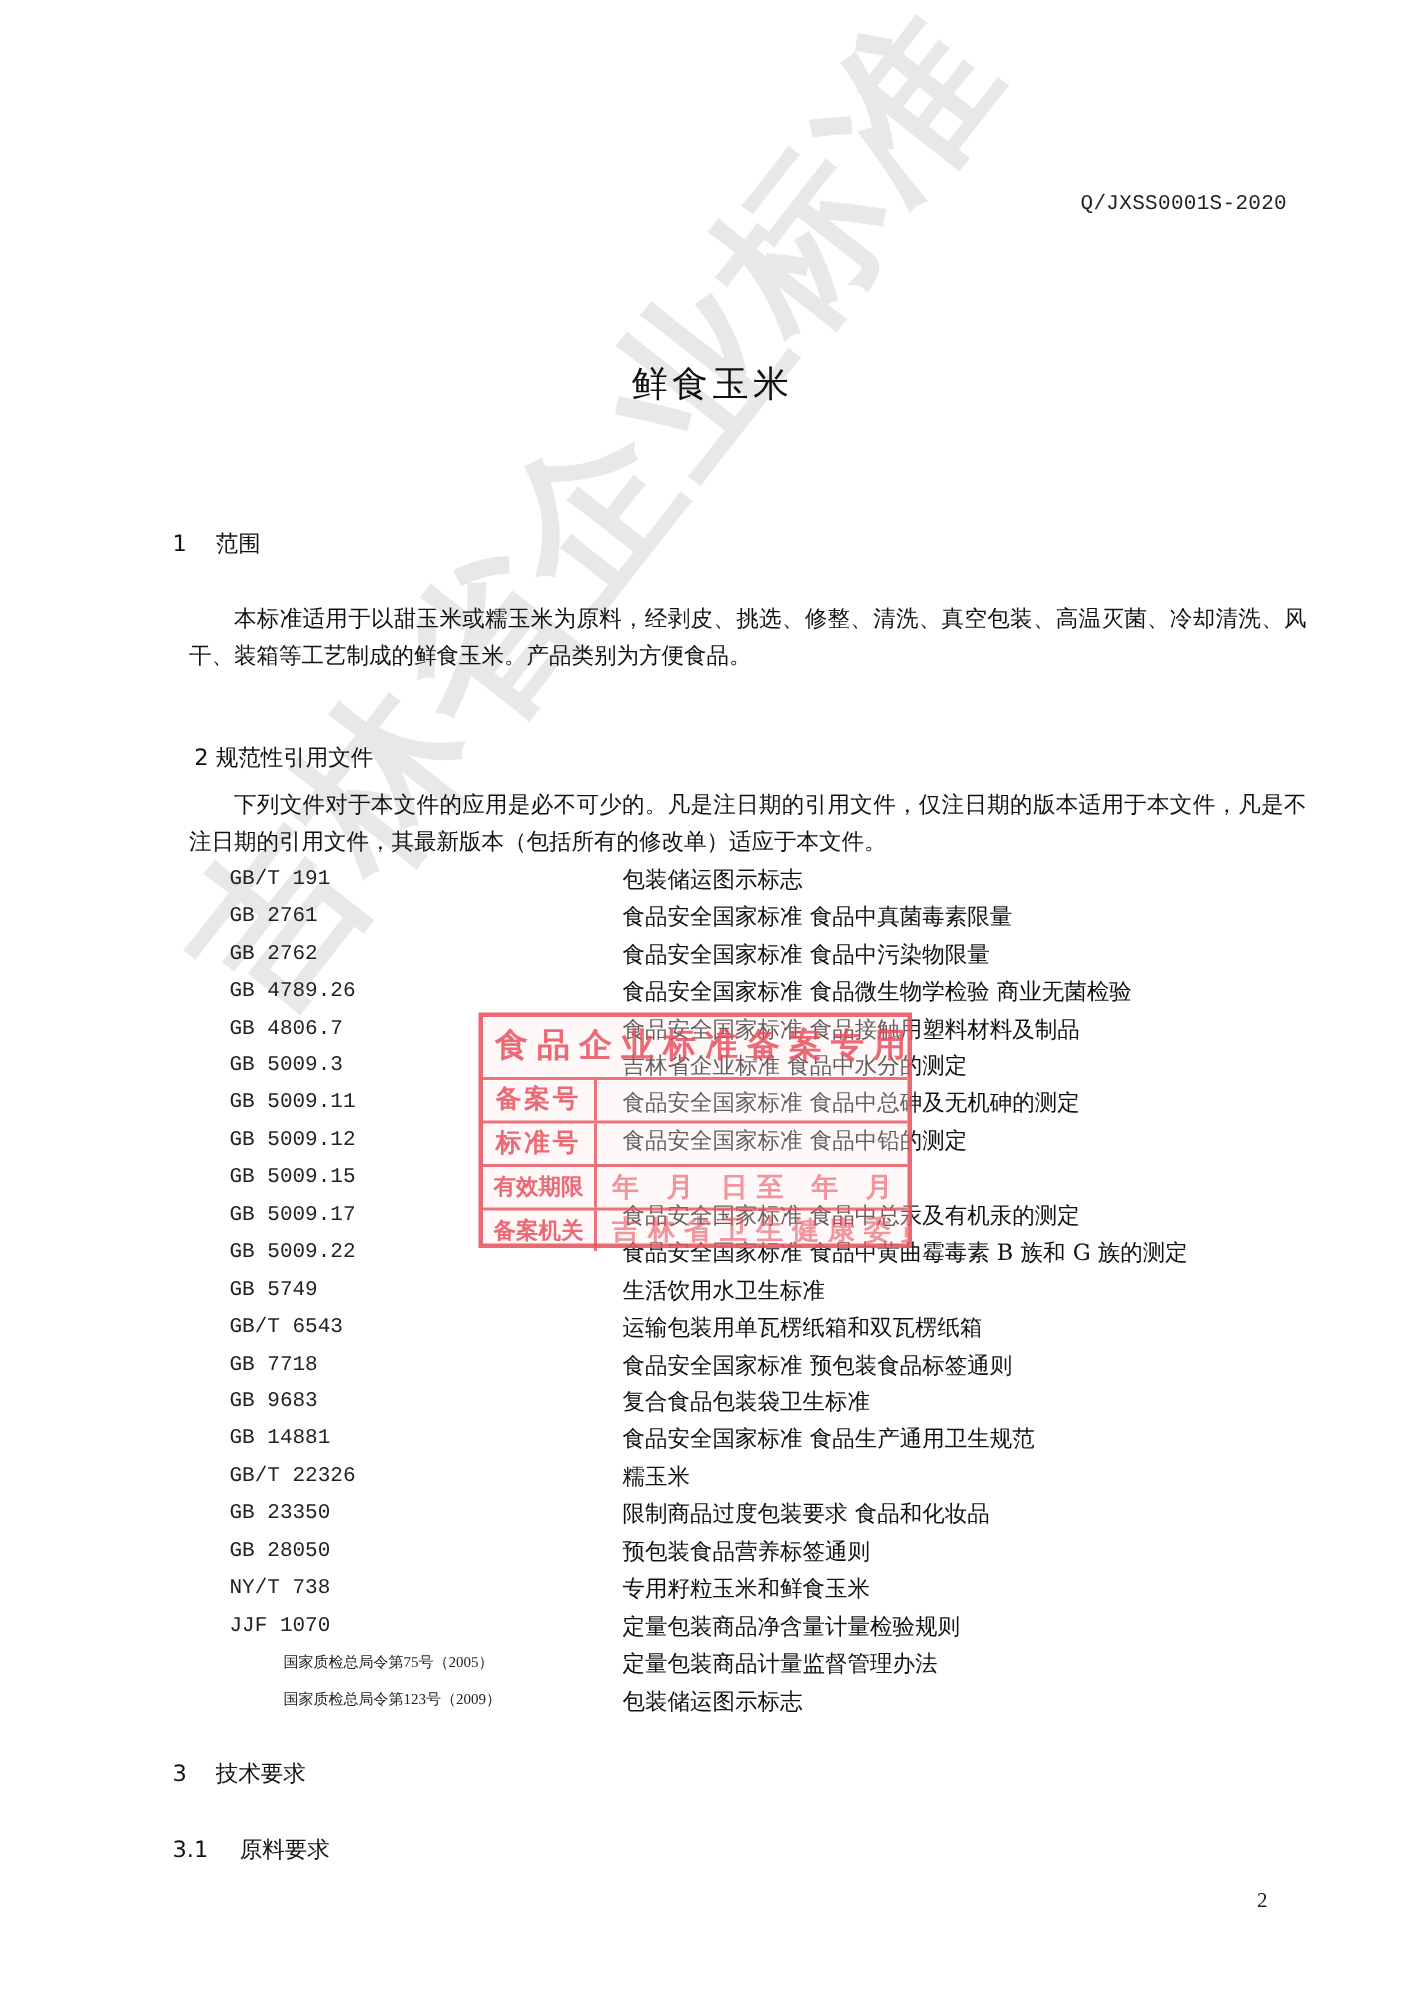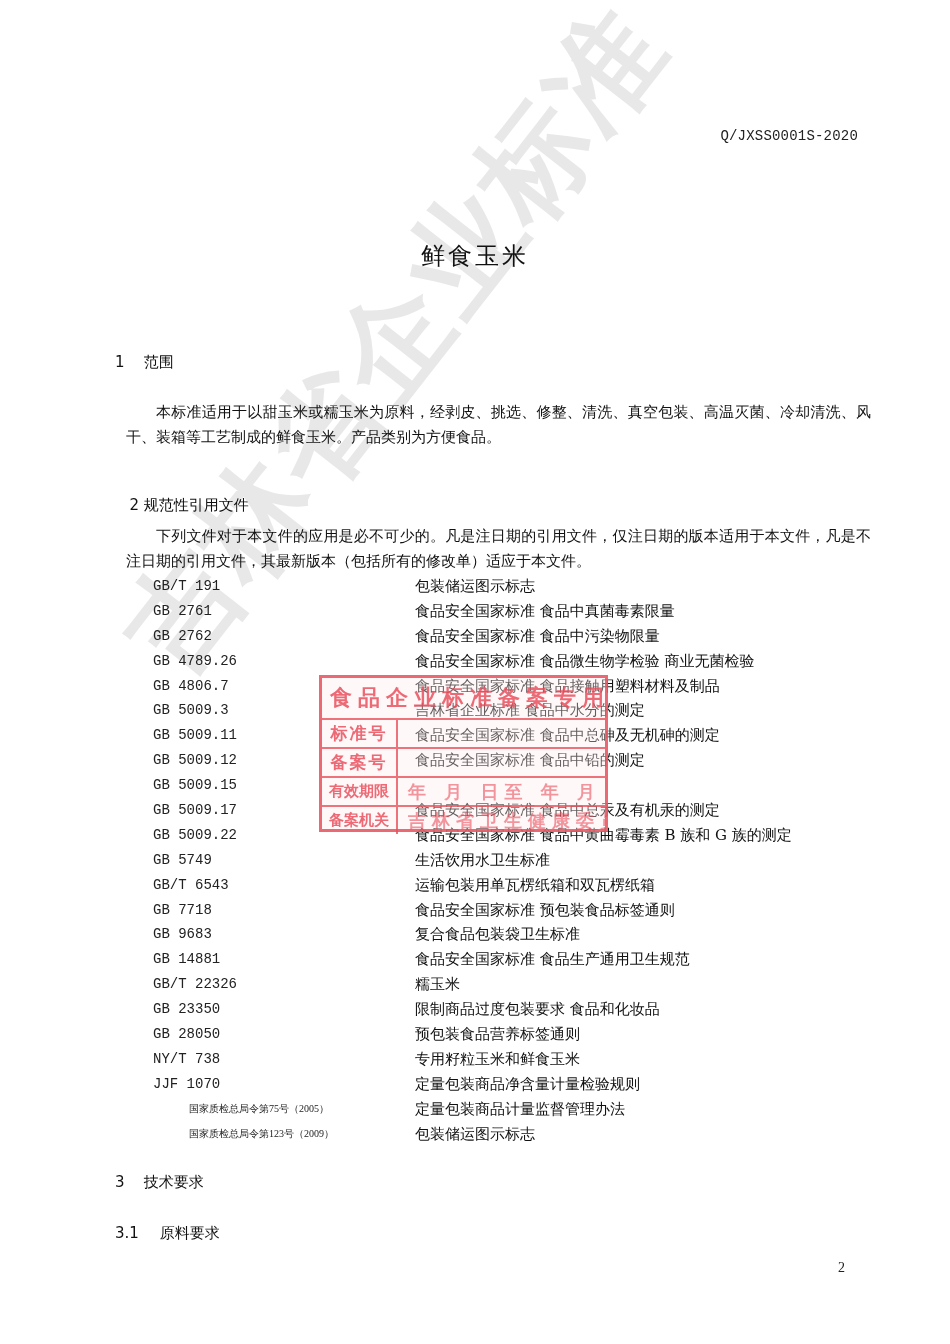--- a/index.html
+++ b/index.html
@@ -213,28 +213,28 @@
       <span class="num sub">3.1</span>
       <span>原料要求</span>
     </div>
 
     <div class="page-num">2</div>
   </div>
 
   <div class="stamp">
     <div class="stamp-head">食品企业标准备案专用章</div>
     <div class="stamp-row">
+      <div class="stamp-label">备案号</div>
+      <div class="stamp-val"></div>
+    </div>
+    <div class="stamp-row">
       <div class="stamp-label">标准号</div>
       <div class="stamp-val"></div>
     </div>
     <div class="stamp-row">
-      <div class="stamp-label">备案号</div>
-      <div class="stamp-val"></div>
-    </div>
-    <div class="stamp-row">
       <div class="stamp-label tight">有效期限</div>
       <div class="stamp-val">年 月 日至 年 月 日</div>
     </div>
     <div class="stamp-row">
       <div class="stamp-label tight">备案机关</div>
       <div class="stamp-val">吉林省卫生健康委员会</div>
     </div>
   </div>
 
 </div>

